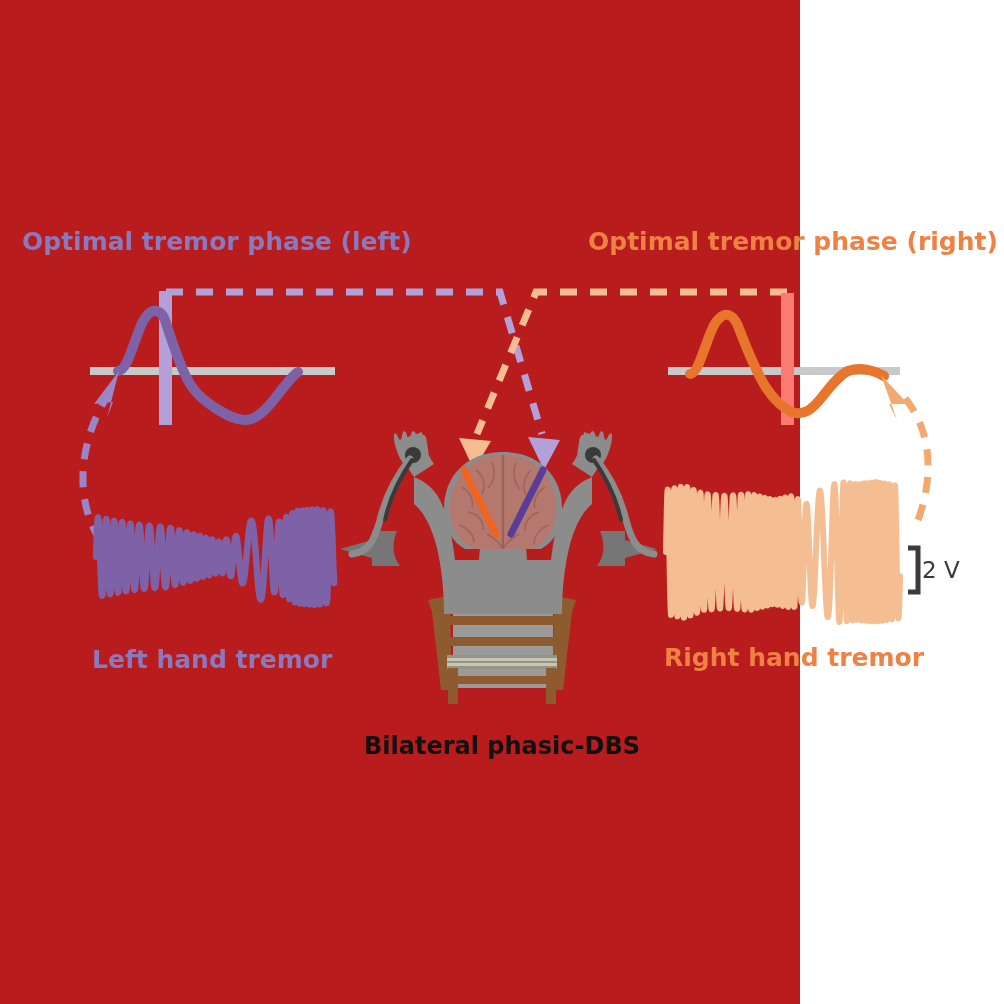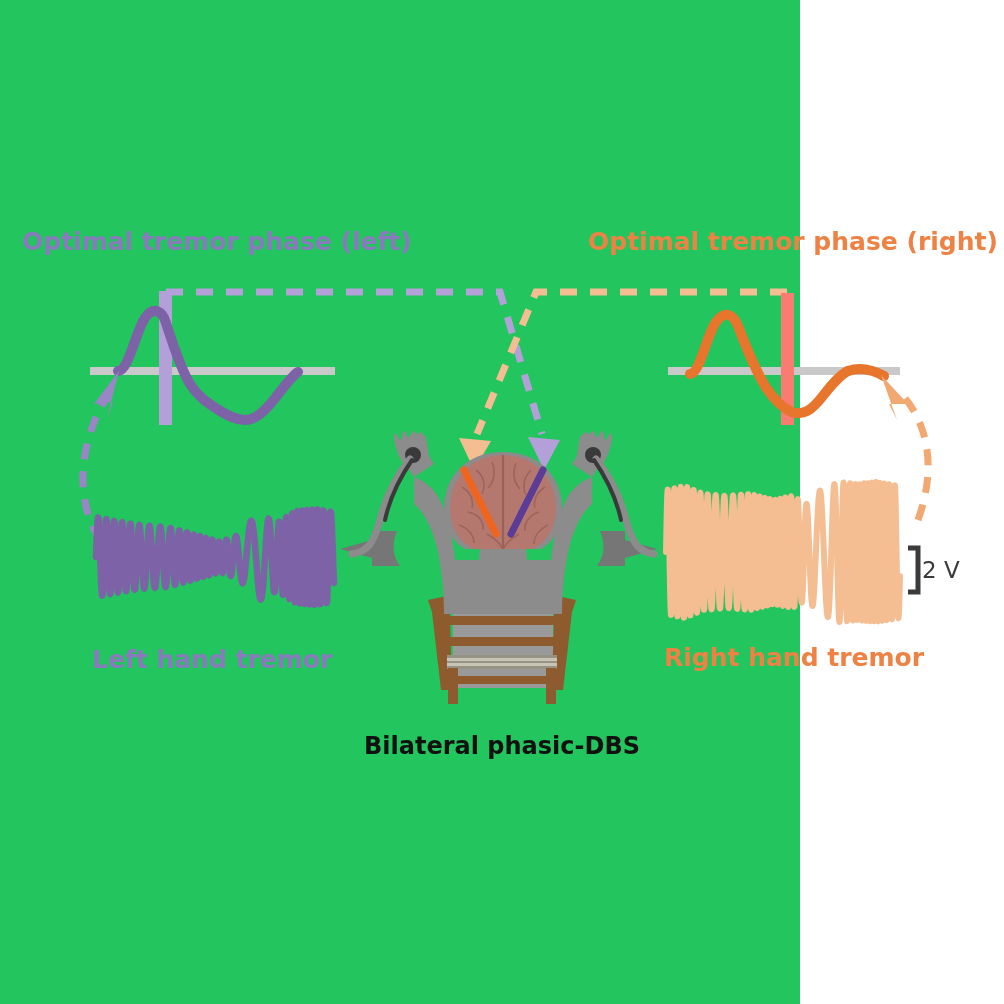--- a/index.html
+++ b/index.html
@@ -5,21 +5,21 @@
 <style>
   html,body{margin:0;padding:0;background:#ffffff;}
   body{
     width:1004px;height:1004px;
     font-family:"DejaVu Sans", sans-serif;
     overflow:hidden;
     position:relative;
   }
   #figure{
     position:absolute;left:0;top:0;width:800px;height:1004px;
-    background:#22c55e;
+    background:#b91c1c;
   }
   #svgroot{display:block;width:1004px;height:1004px;}
   .lbl{
     font-family:"DejaVu Sans", sans-serif;
     font-weight:bold;
     dominant-baseline:alphabetic;
   }
   .lbl-left{font-size:25px;fill:#8B79BE;}
   .lbl-right{font-size:25px;fill:#EE8244;}
   .lbl-trem-left{font-size:25px;fill:#8B79BE;}

